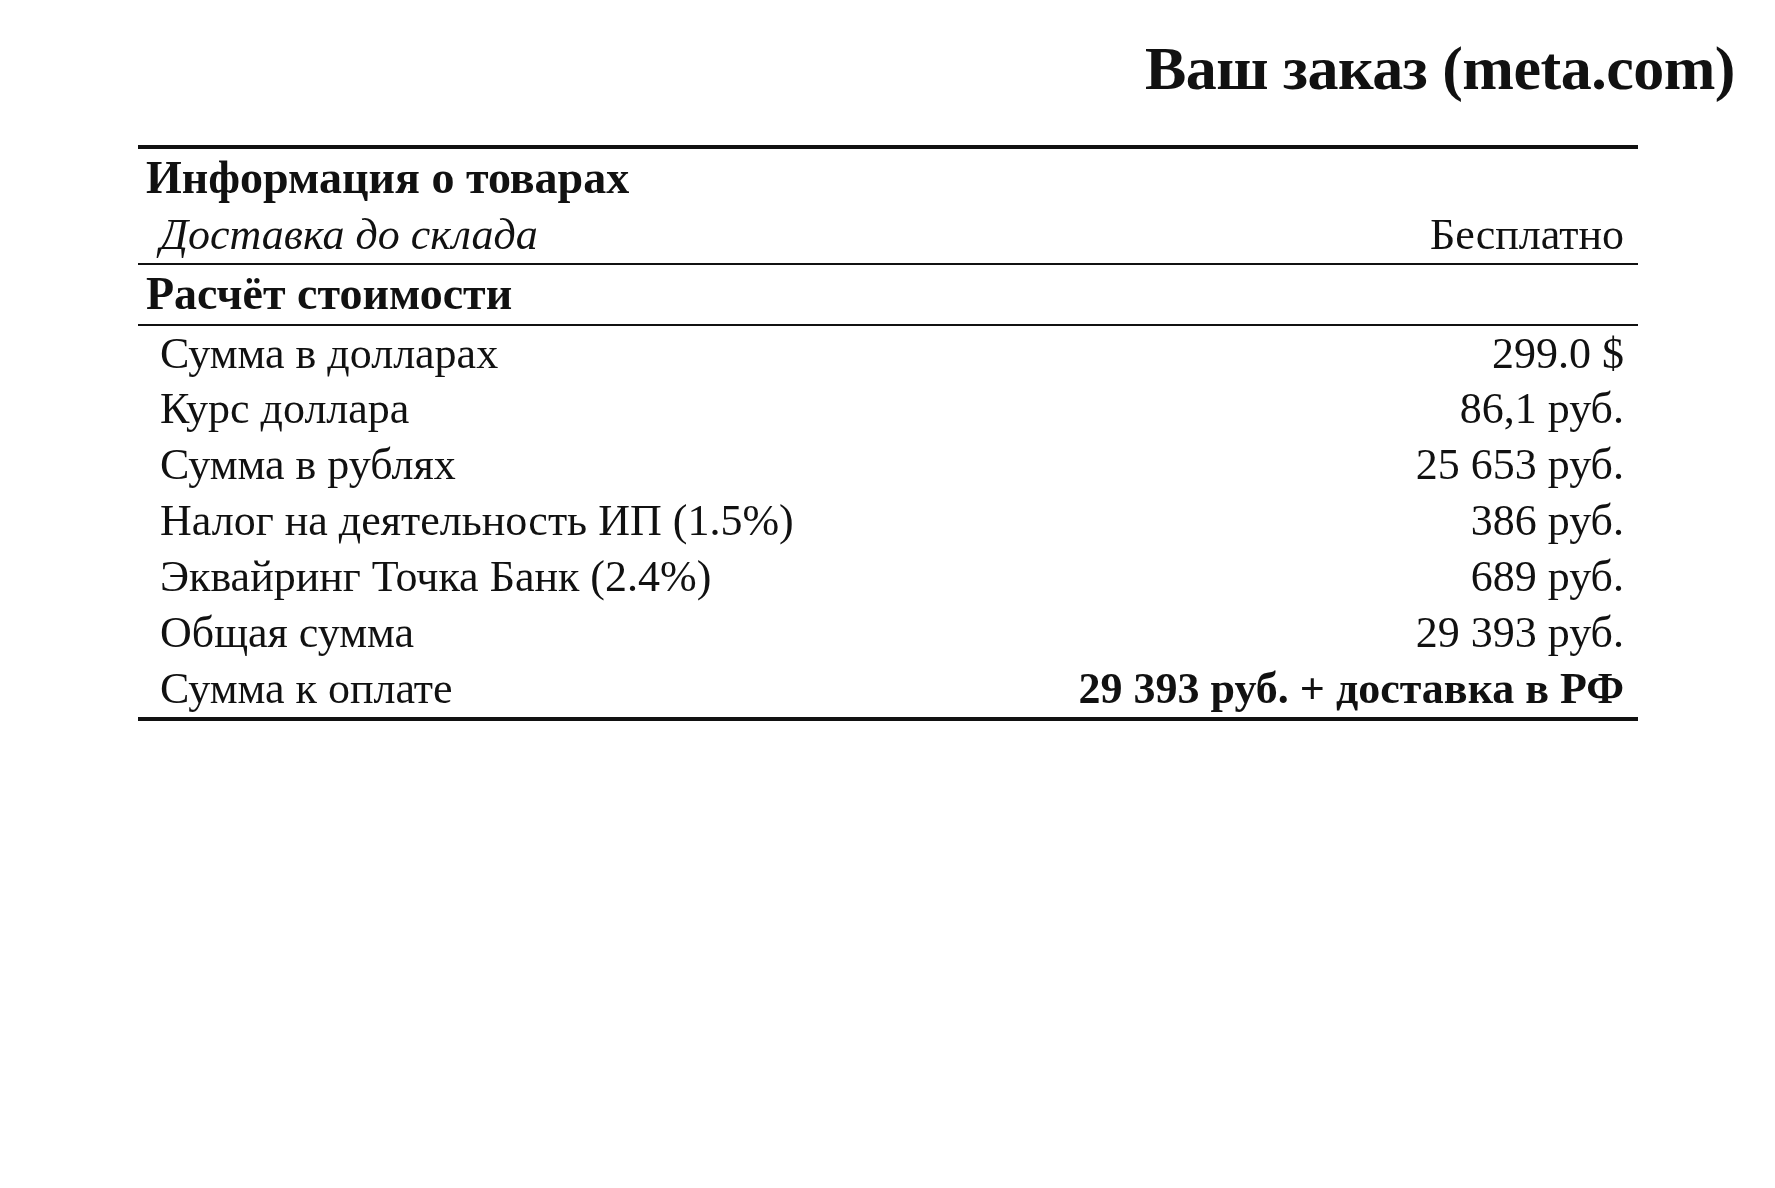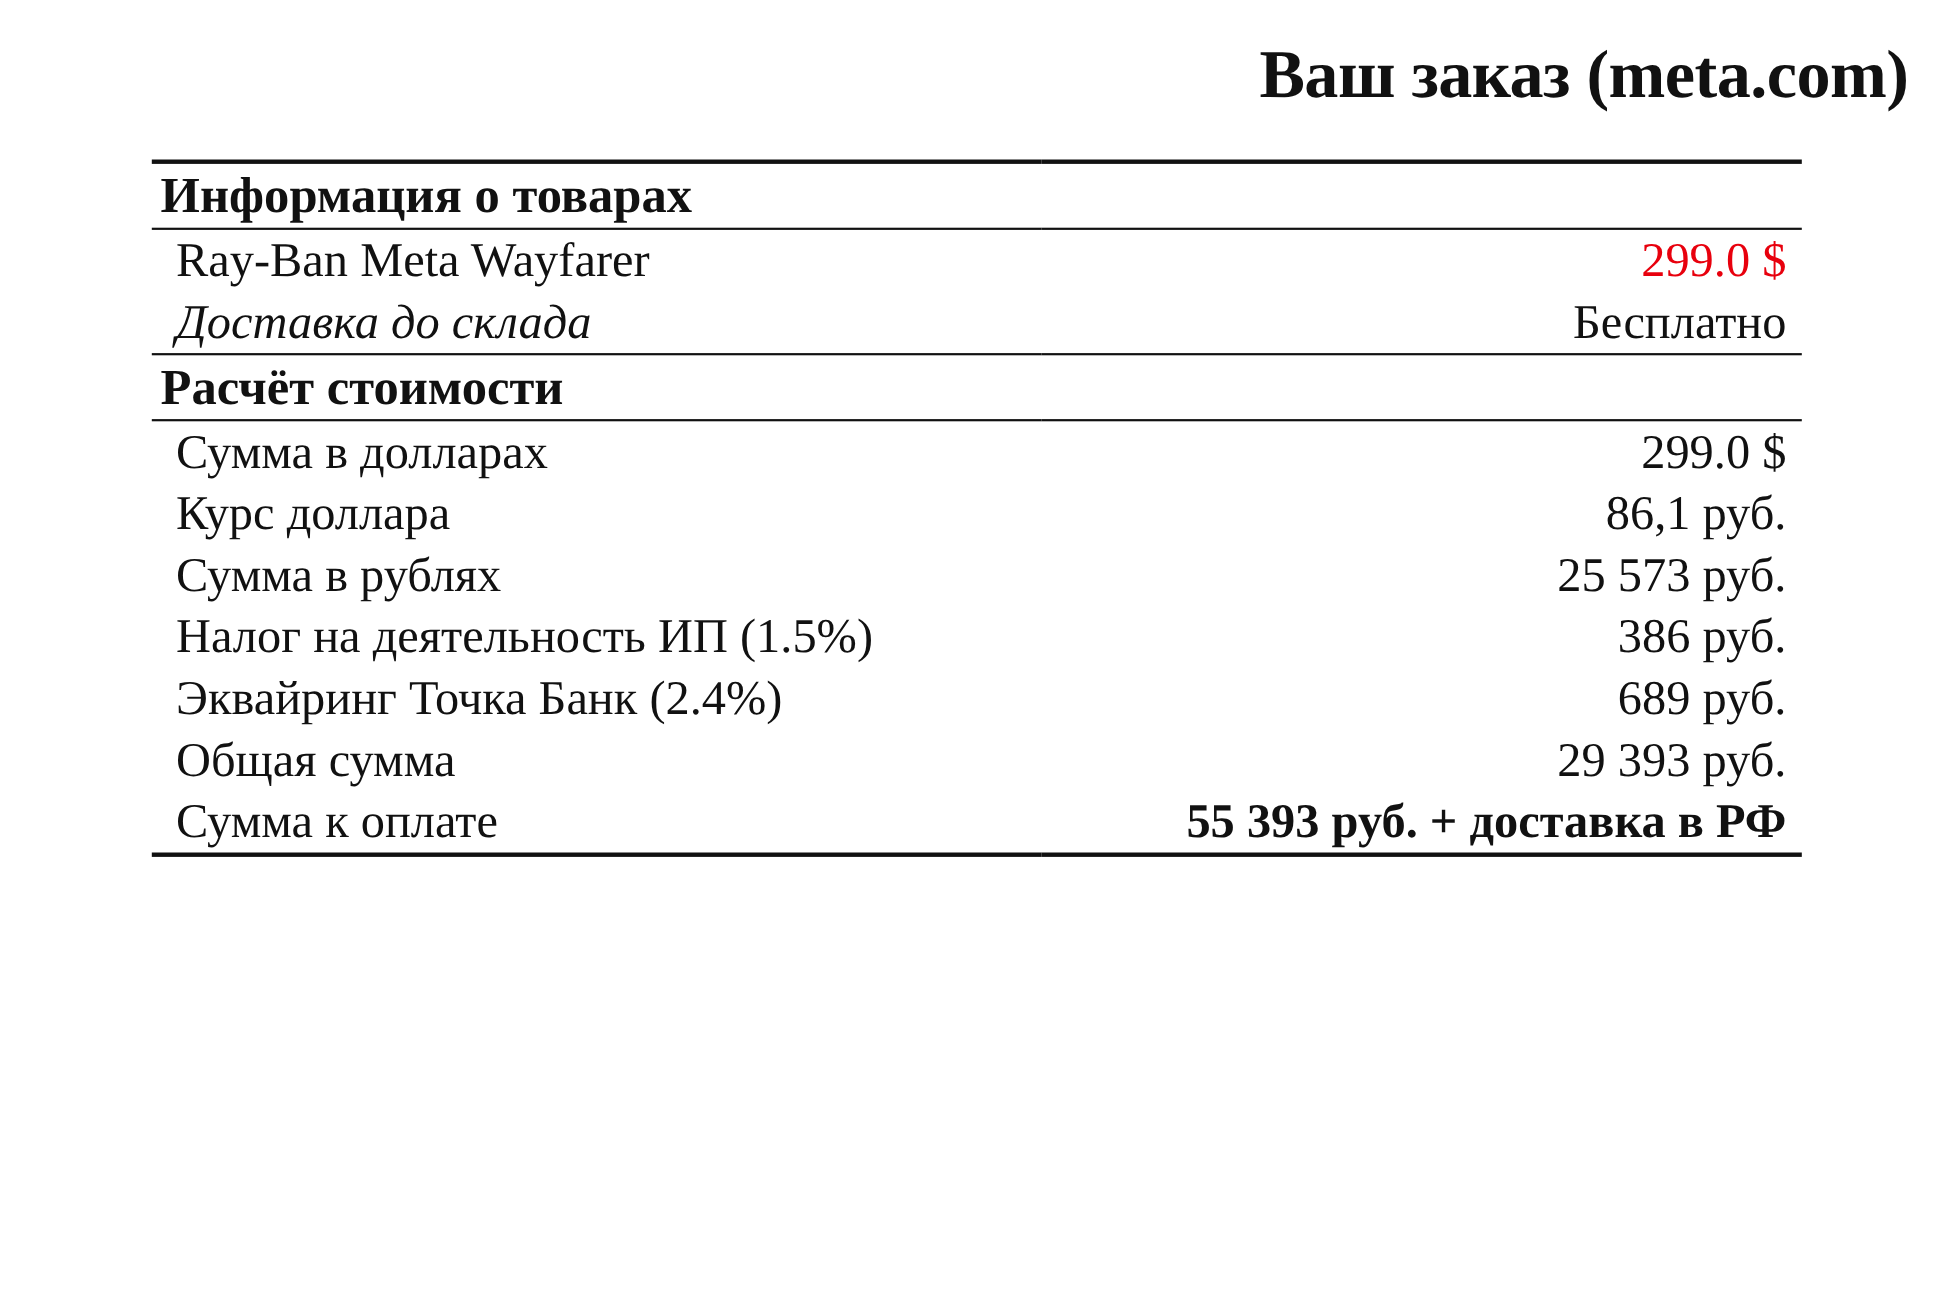--- a/index.html
+++ b/index.html
@@ -85,24 +85,20 @@
 
   <h1 class="page-title">Ваш заказ (meta.com)</h1>
 
   <table class="order">
     <tbody>
 
       <tr class="section-head rule-top">
         <td colspan="2">Информация о товарах</td>
       </tr>
 
-      <tr class="rule-thin pad-top">
-        <td class="label">Ray-Ban Meta Wayfarer</td>
-        <td class="value price-accent">299.0 $</td>
-      </tr>
 
       <tr>
         <td class="label italic">Доставка до склада</td>
         <td class="value">Бесплатно</td>
       </tr>
 
       <tr class="section-head rule-thin">
         <td colspan="2">Расчёт стоимости</td>
       </tr>
 
@@ -111,21 +107,21 @@
         <td class="value">299.0 $</td>
       </tr>
 
       <tr>
         <td class="label">Курс доллара</td>
         <td class="value">86,1 руб.</td>
       </tr>
 
       <tr class="pad-bot">
         <td class="label">Сумма в рублях</td>
-        <td class="value">25 573 руб.</td>
+        <td class="value">25 653 руб.</td>
       </tr>
 
 
       <tr>
         <td class="label">Налог на деятельность ИП (1.5%)</td>
         <td class="value">386 руб.</td>
       </tr>
 
       <tr>
         <td class="label">Эквайринг Точка Банк (2.4%)</td>
@@ -133,18 +129,18 @@
       </tr>
 
       <tr class="pad-bot">
         <td class="label">Общая сумма</td>
         <td class="value">29 393 руб.</td>
       </tr>
 
 
       <tr class="rule-bottom pad-bot">
         <td class="label">Сумма к оплате</td>
-        <td class="value bold">55 393 руб. + доставка в РФ</td>
+        <td class="value bold">29 393 руб. + доставка в РФ</td>
       </tr>
 
     </tbody>
   </table>
 </div>
 
 </body></html>

